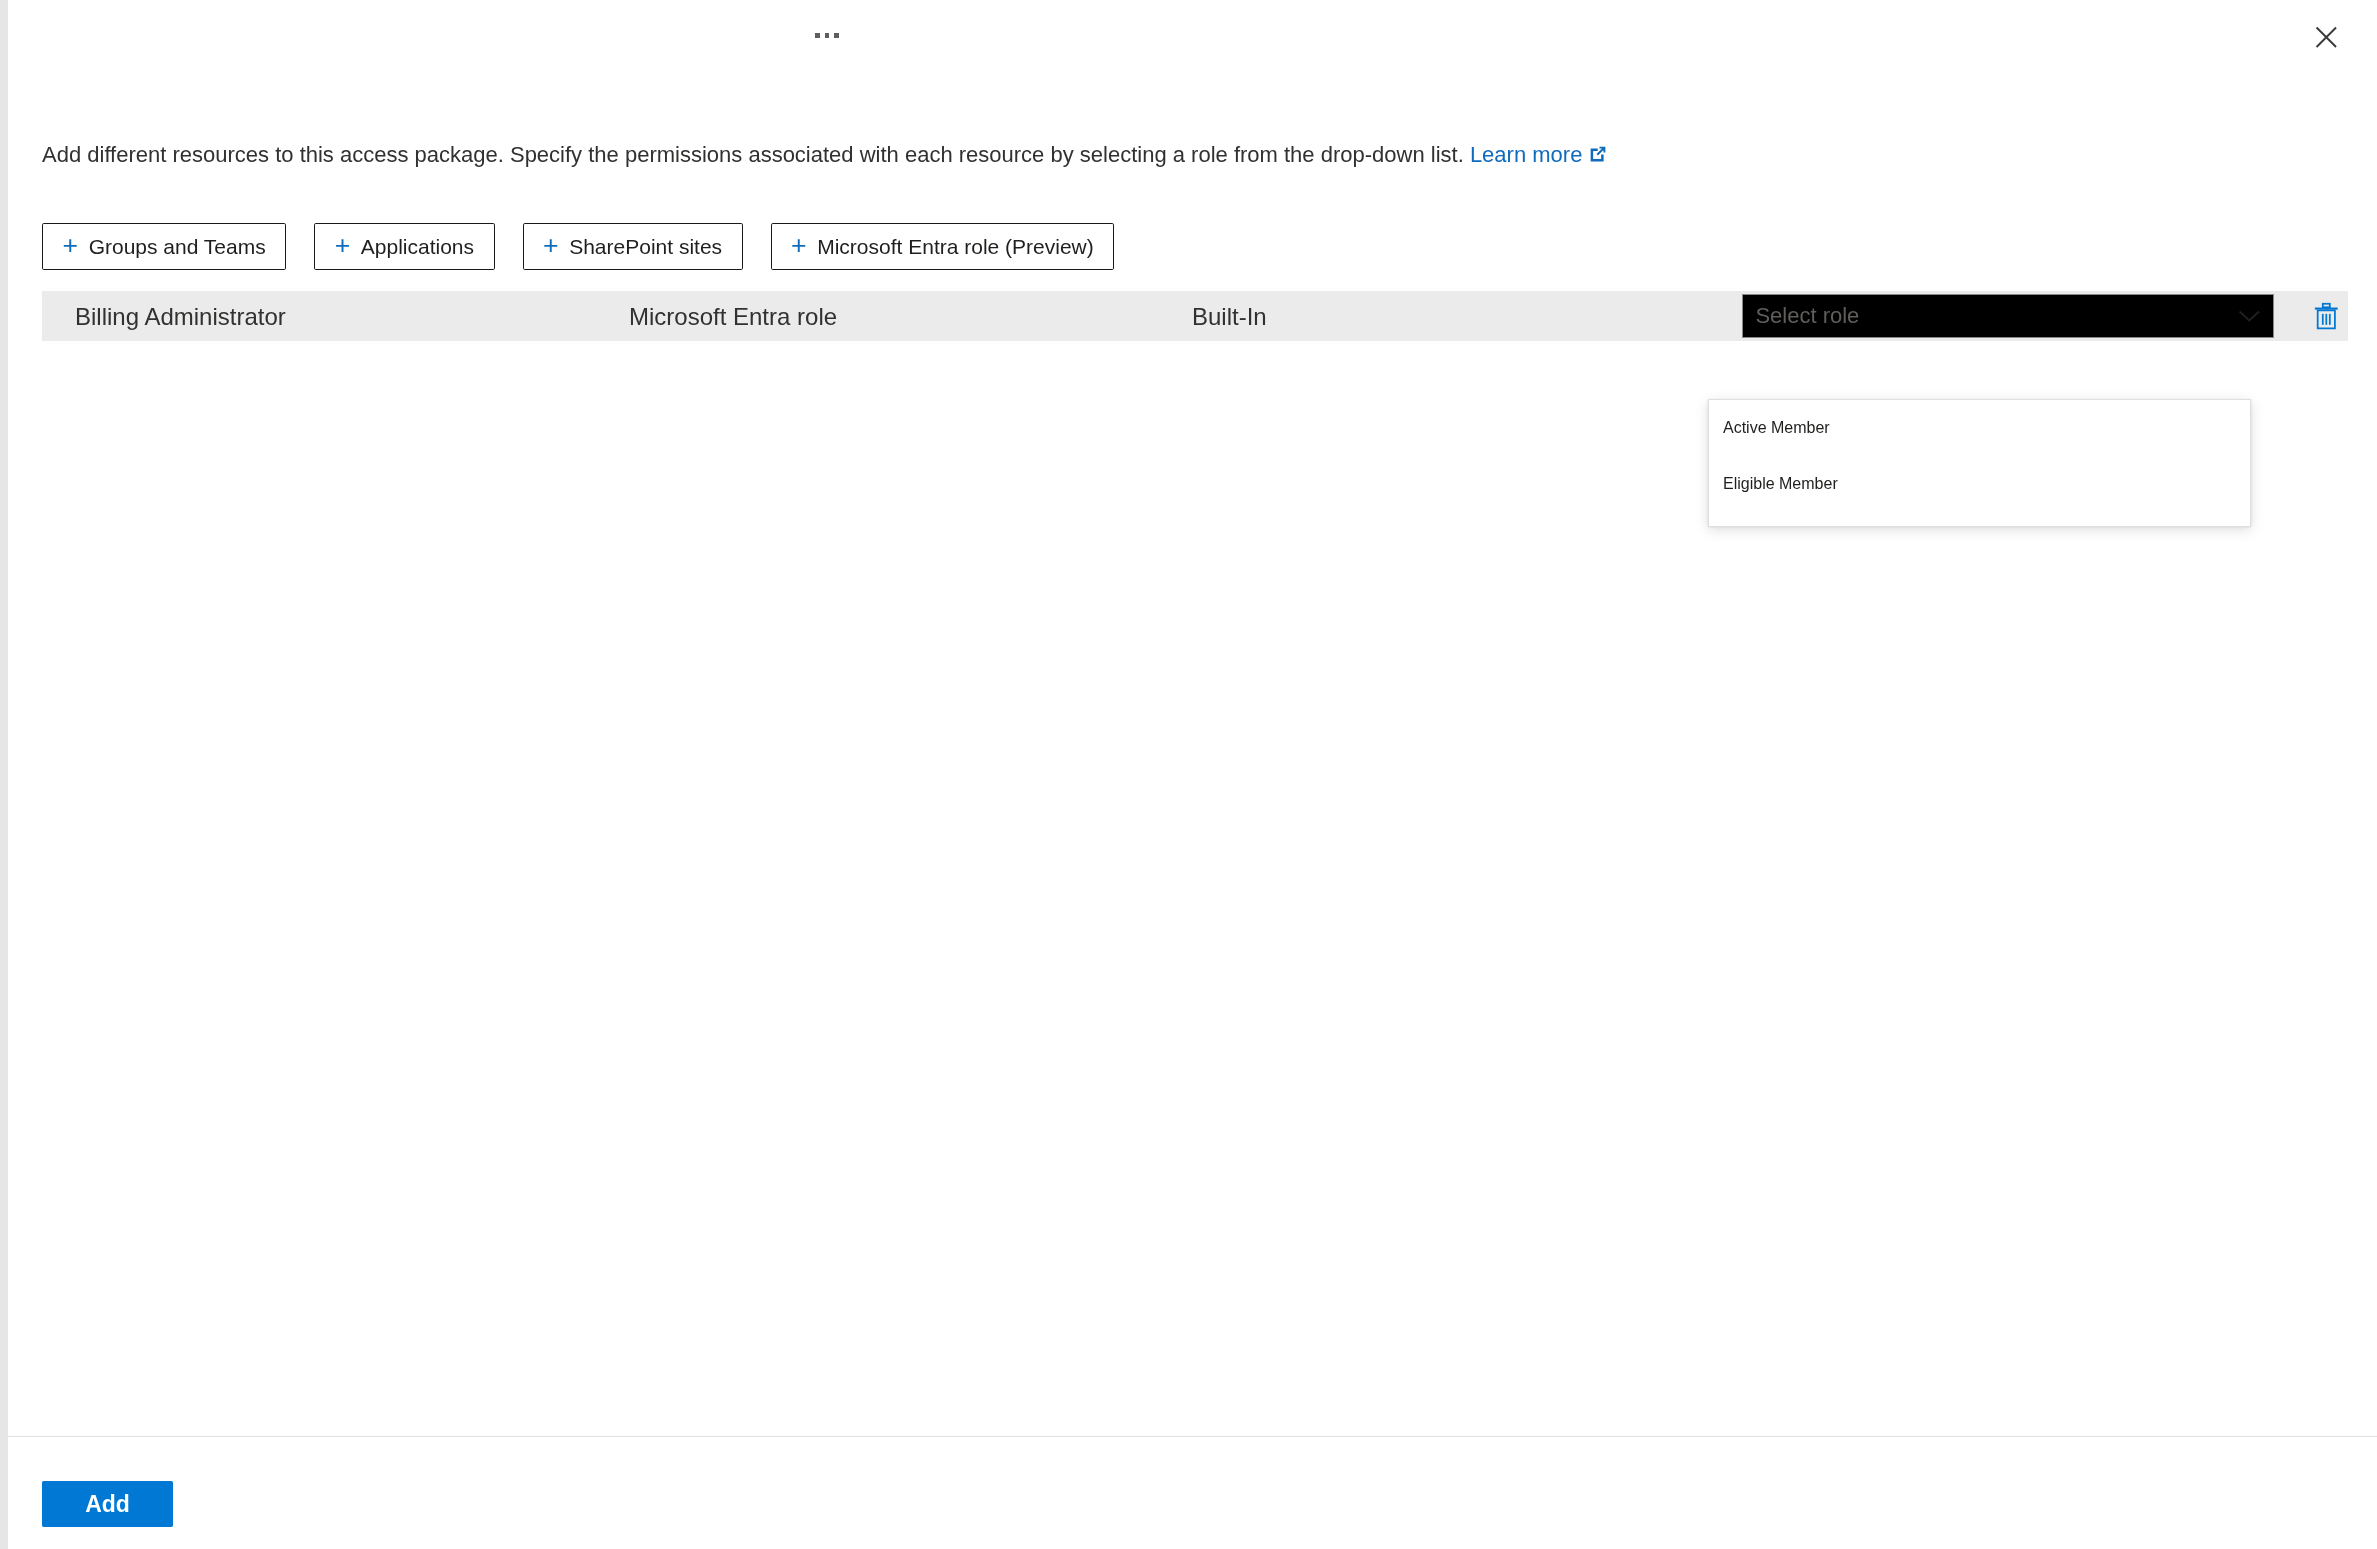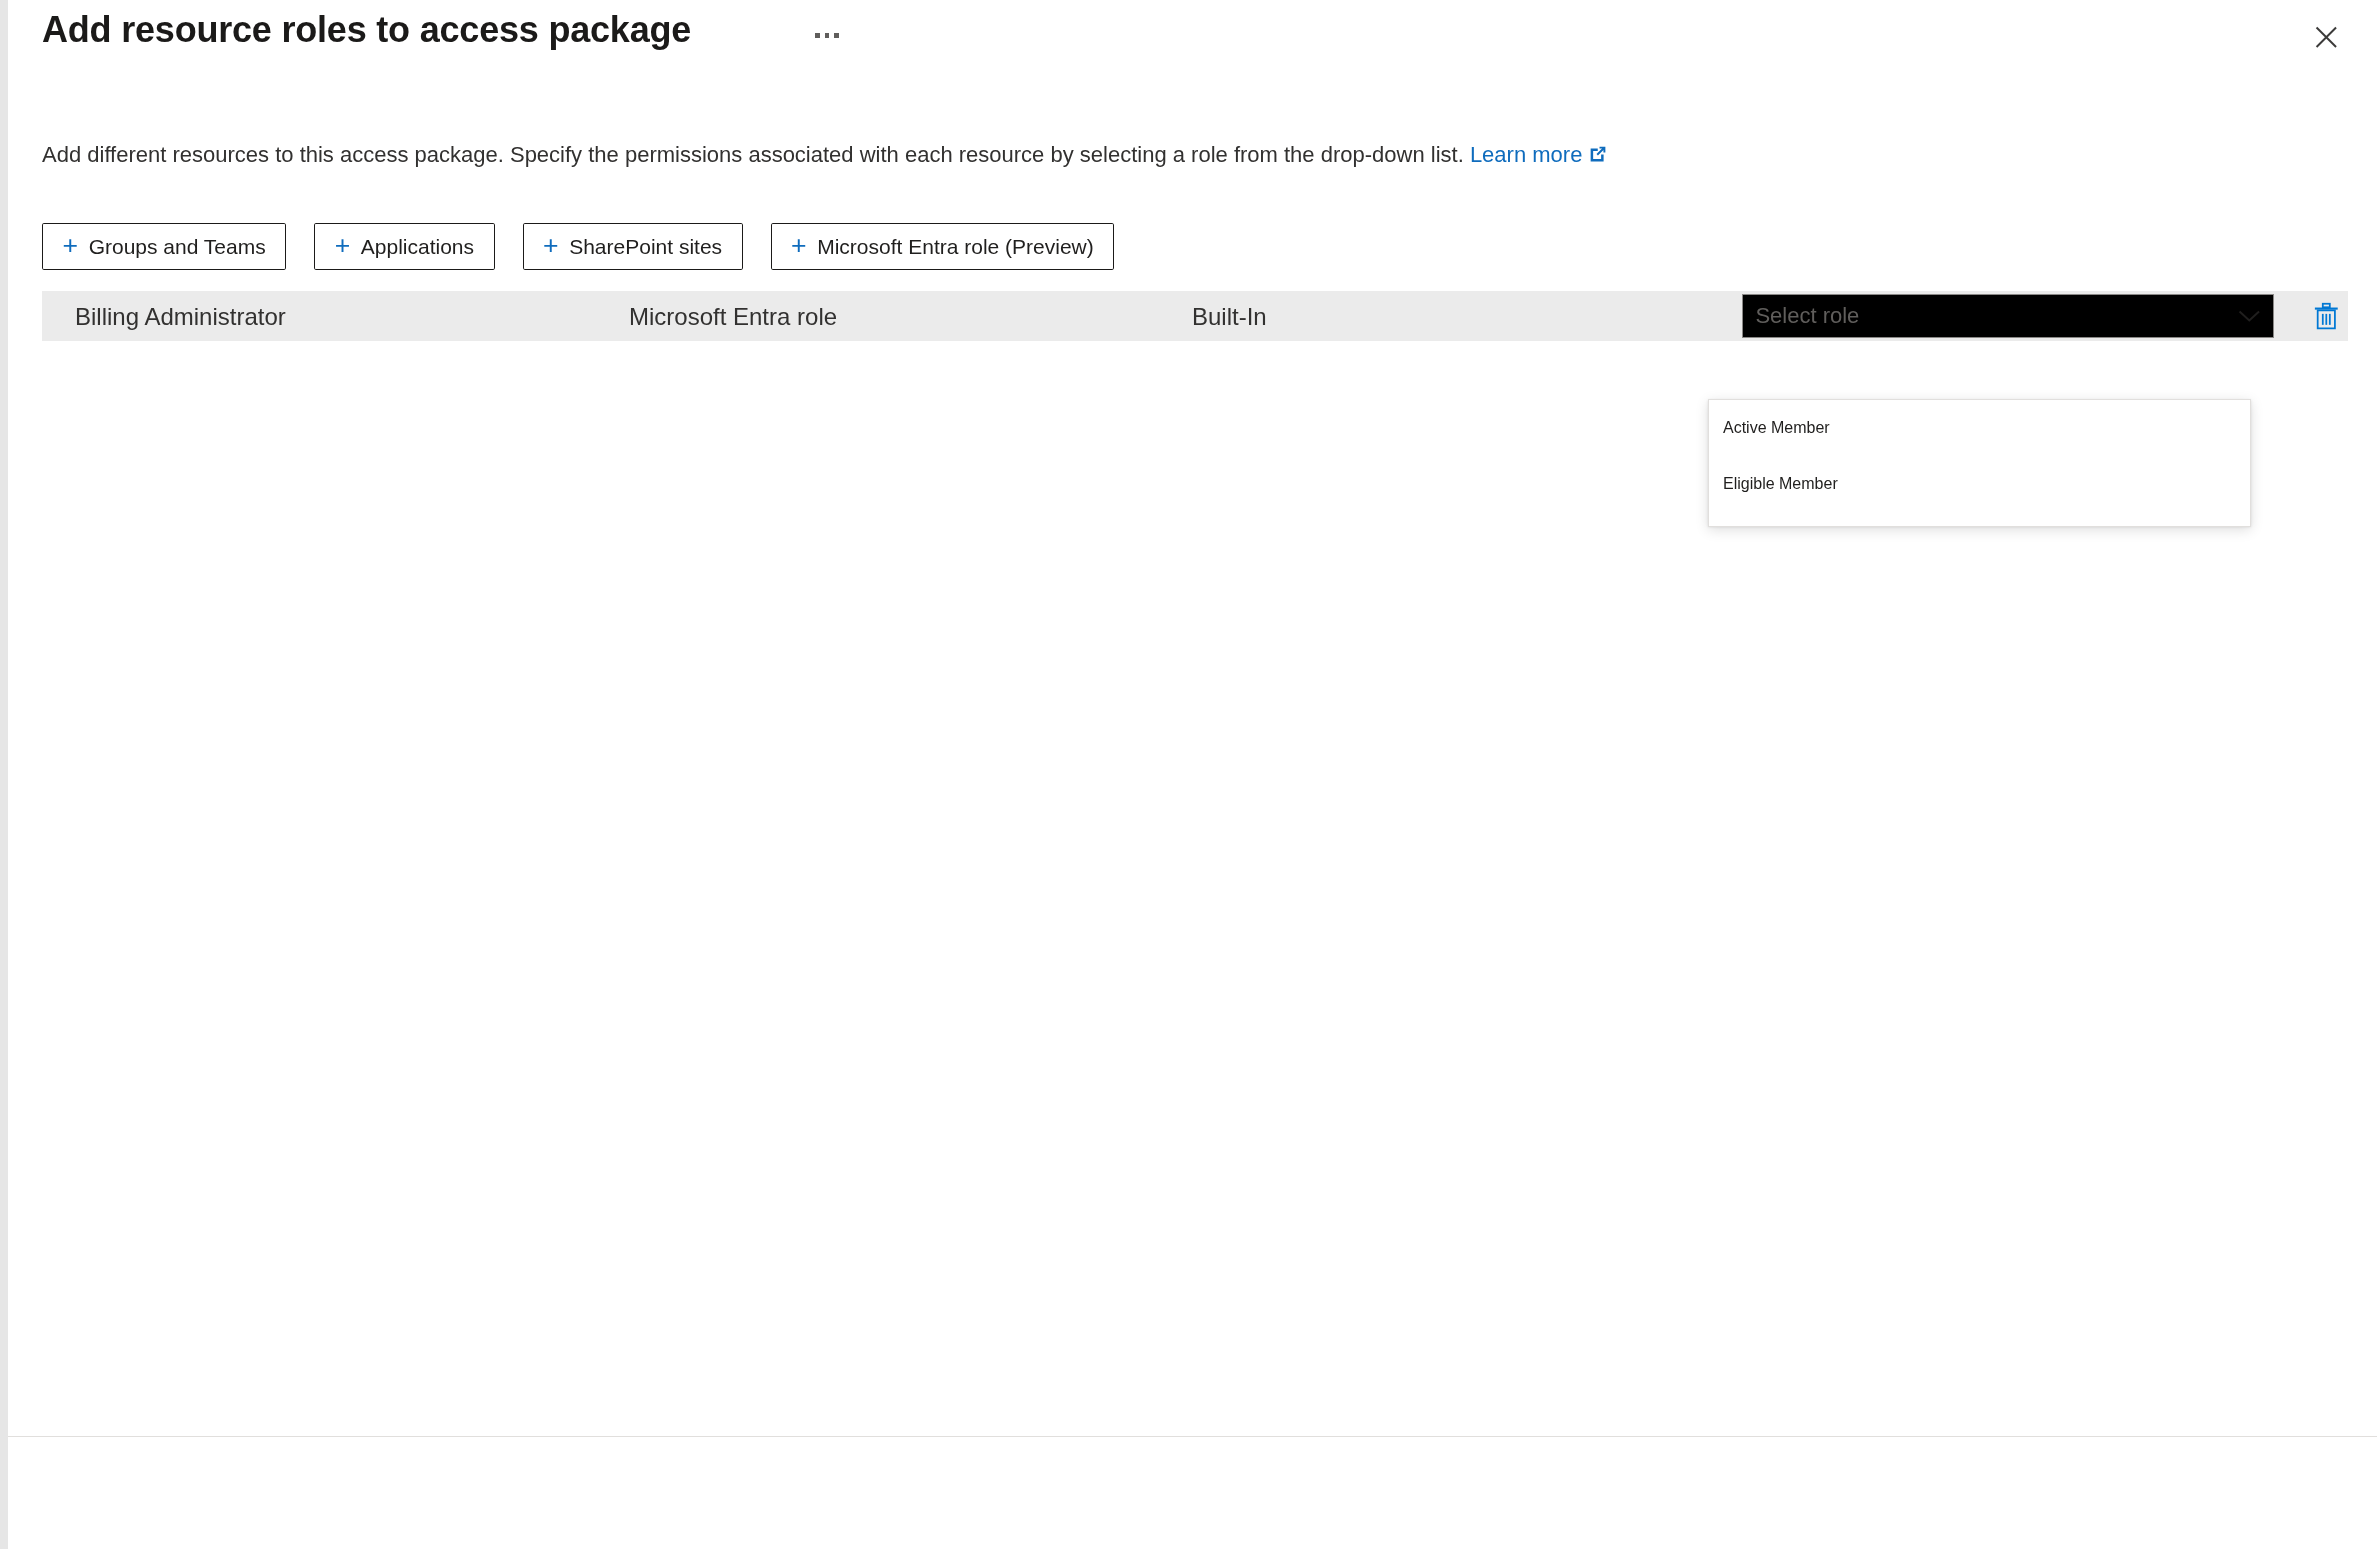--- a/index.html
+++ b/index.html
@@ -294,21 +294,20 @@
   }
 </style>
 </head>
 <body>
 
 <div class="left-rail"></div>
 
 <div class="blade">
 
   <div class="header">
-    <div class="page-title">Add resource roles to access package</div>
 
     <div class="ellipsis-btn">
       <i></i>
       <i></i>
       <i></i>
     </div>
 
     <div class="close-btn">
       <svg width="26.6" height="26.6" viewBox="0 0 30 30" aria-hidden="true">
         <line x1="4" y1="4" x2="26" y2="26" stroke="#3b3a39" stroke-width="2.2"></line>
@@ -377,15 +376,18 @@
       </div>
     </div>
   </div>
 
   <div class="dropdown">
     <div class="dd-option">Active Member</div>
     <div class="dd-option">Eligible Member</div>
   </div>
 
   <div class="footer-sep"></div>
+  <div class="footer">
+    <button class="add-btn">Add</button>
+  </div>
 
 </div>
 
 
 </body></html>

